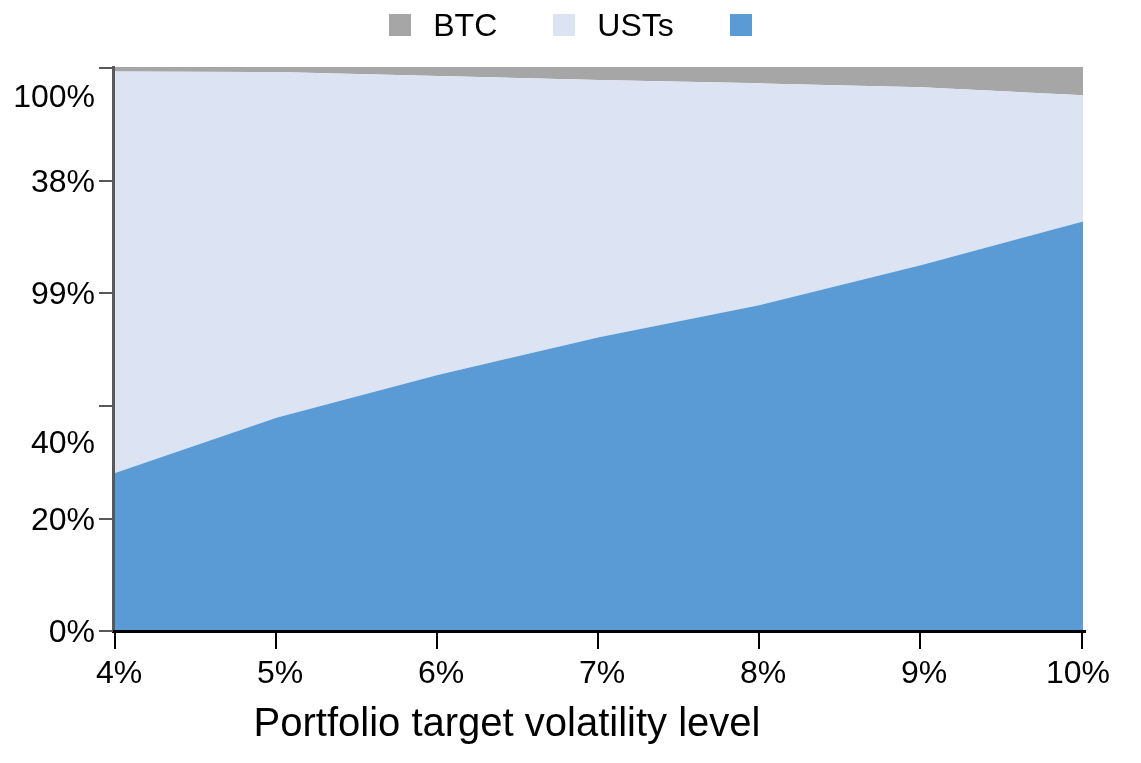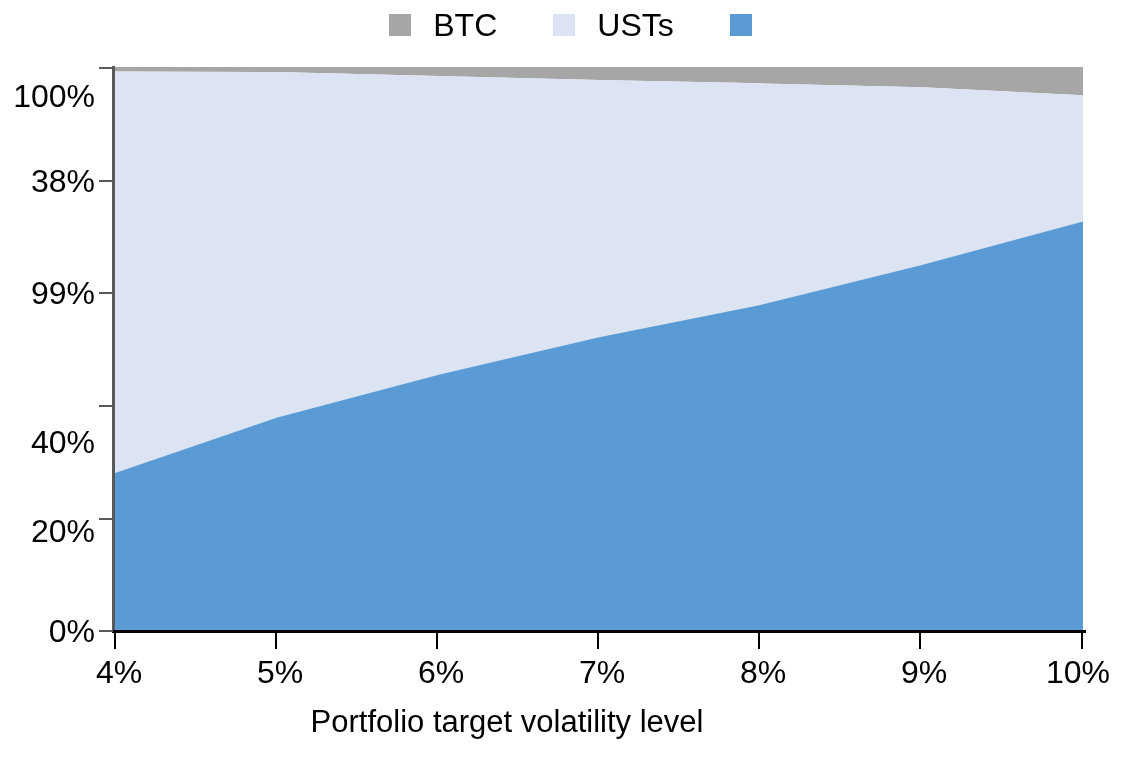--- a/index.html
+++ b/index.html
@@ -124,21 +124,21 @@
     transform: translateX(-50%);
   }
 
   
   #x-axis-title {
     position: absolute;
     left: 0;
     top: 705px;
     width: 1014px;
     text-align: center;
-    font-size: 31px;
+    font-size: 40px;
     line-height: 34px;
     color: #000000;
   }
 </style>
 </head>
 <body>
 
 <div id="chart-root">
 
   <div id="legend">
@@ -170,21 +170,21 @@
   <div class="y-tick" style="top:180px;"></div>
   <div class="y-tick" style="top:292px;"></div>
   <div class="y-tick" style="top:405px;"></div>
   <div class="y-tick" style="top:518px;"></div>
   <div class="y-tick" style="top:630px;"></div>
 
   <div class="y-label" style="top:56px;margin-top:24px;">100%</div>
   <div class="y-label" style="top:165px;">38%</div>
   <div class="y-label" style="top:277px;">99%</div>
   <div class="y-label" style="top:390px;margin-top:36px;">40%</div>
-  <div class="y-label" style="top:503px;margin-top:12px;">20%</div>
+  <div class="y-label" style="top:503px;">20%</div>
   <div class="y-label" style="top:615px;">0%</div>
 
   <div class="x-tick" style="left:114px;"></div>
   <div class="x-tick" style="left:275px;"></div>
   <div class="x-tick" style="left:436px;"></div>
   <div class="x-tick" style="left:597px;"></div>
   <div class="x-tick" style="left:758px;"></div>
   <div class="x-tick" style="left:919px;"></div>
   <div class="x-tick" style="left:1081px;"></div>
 

